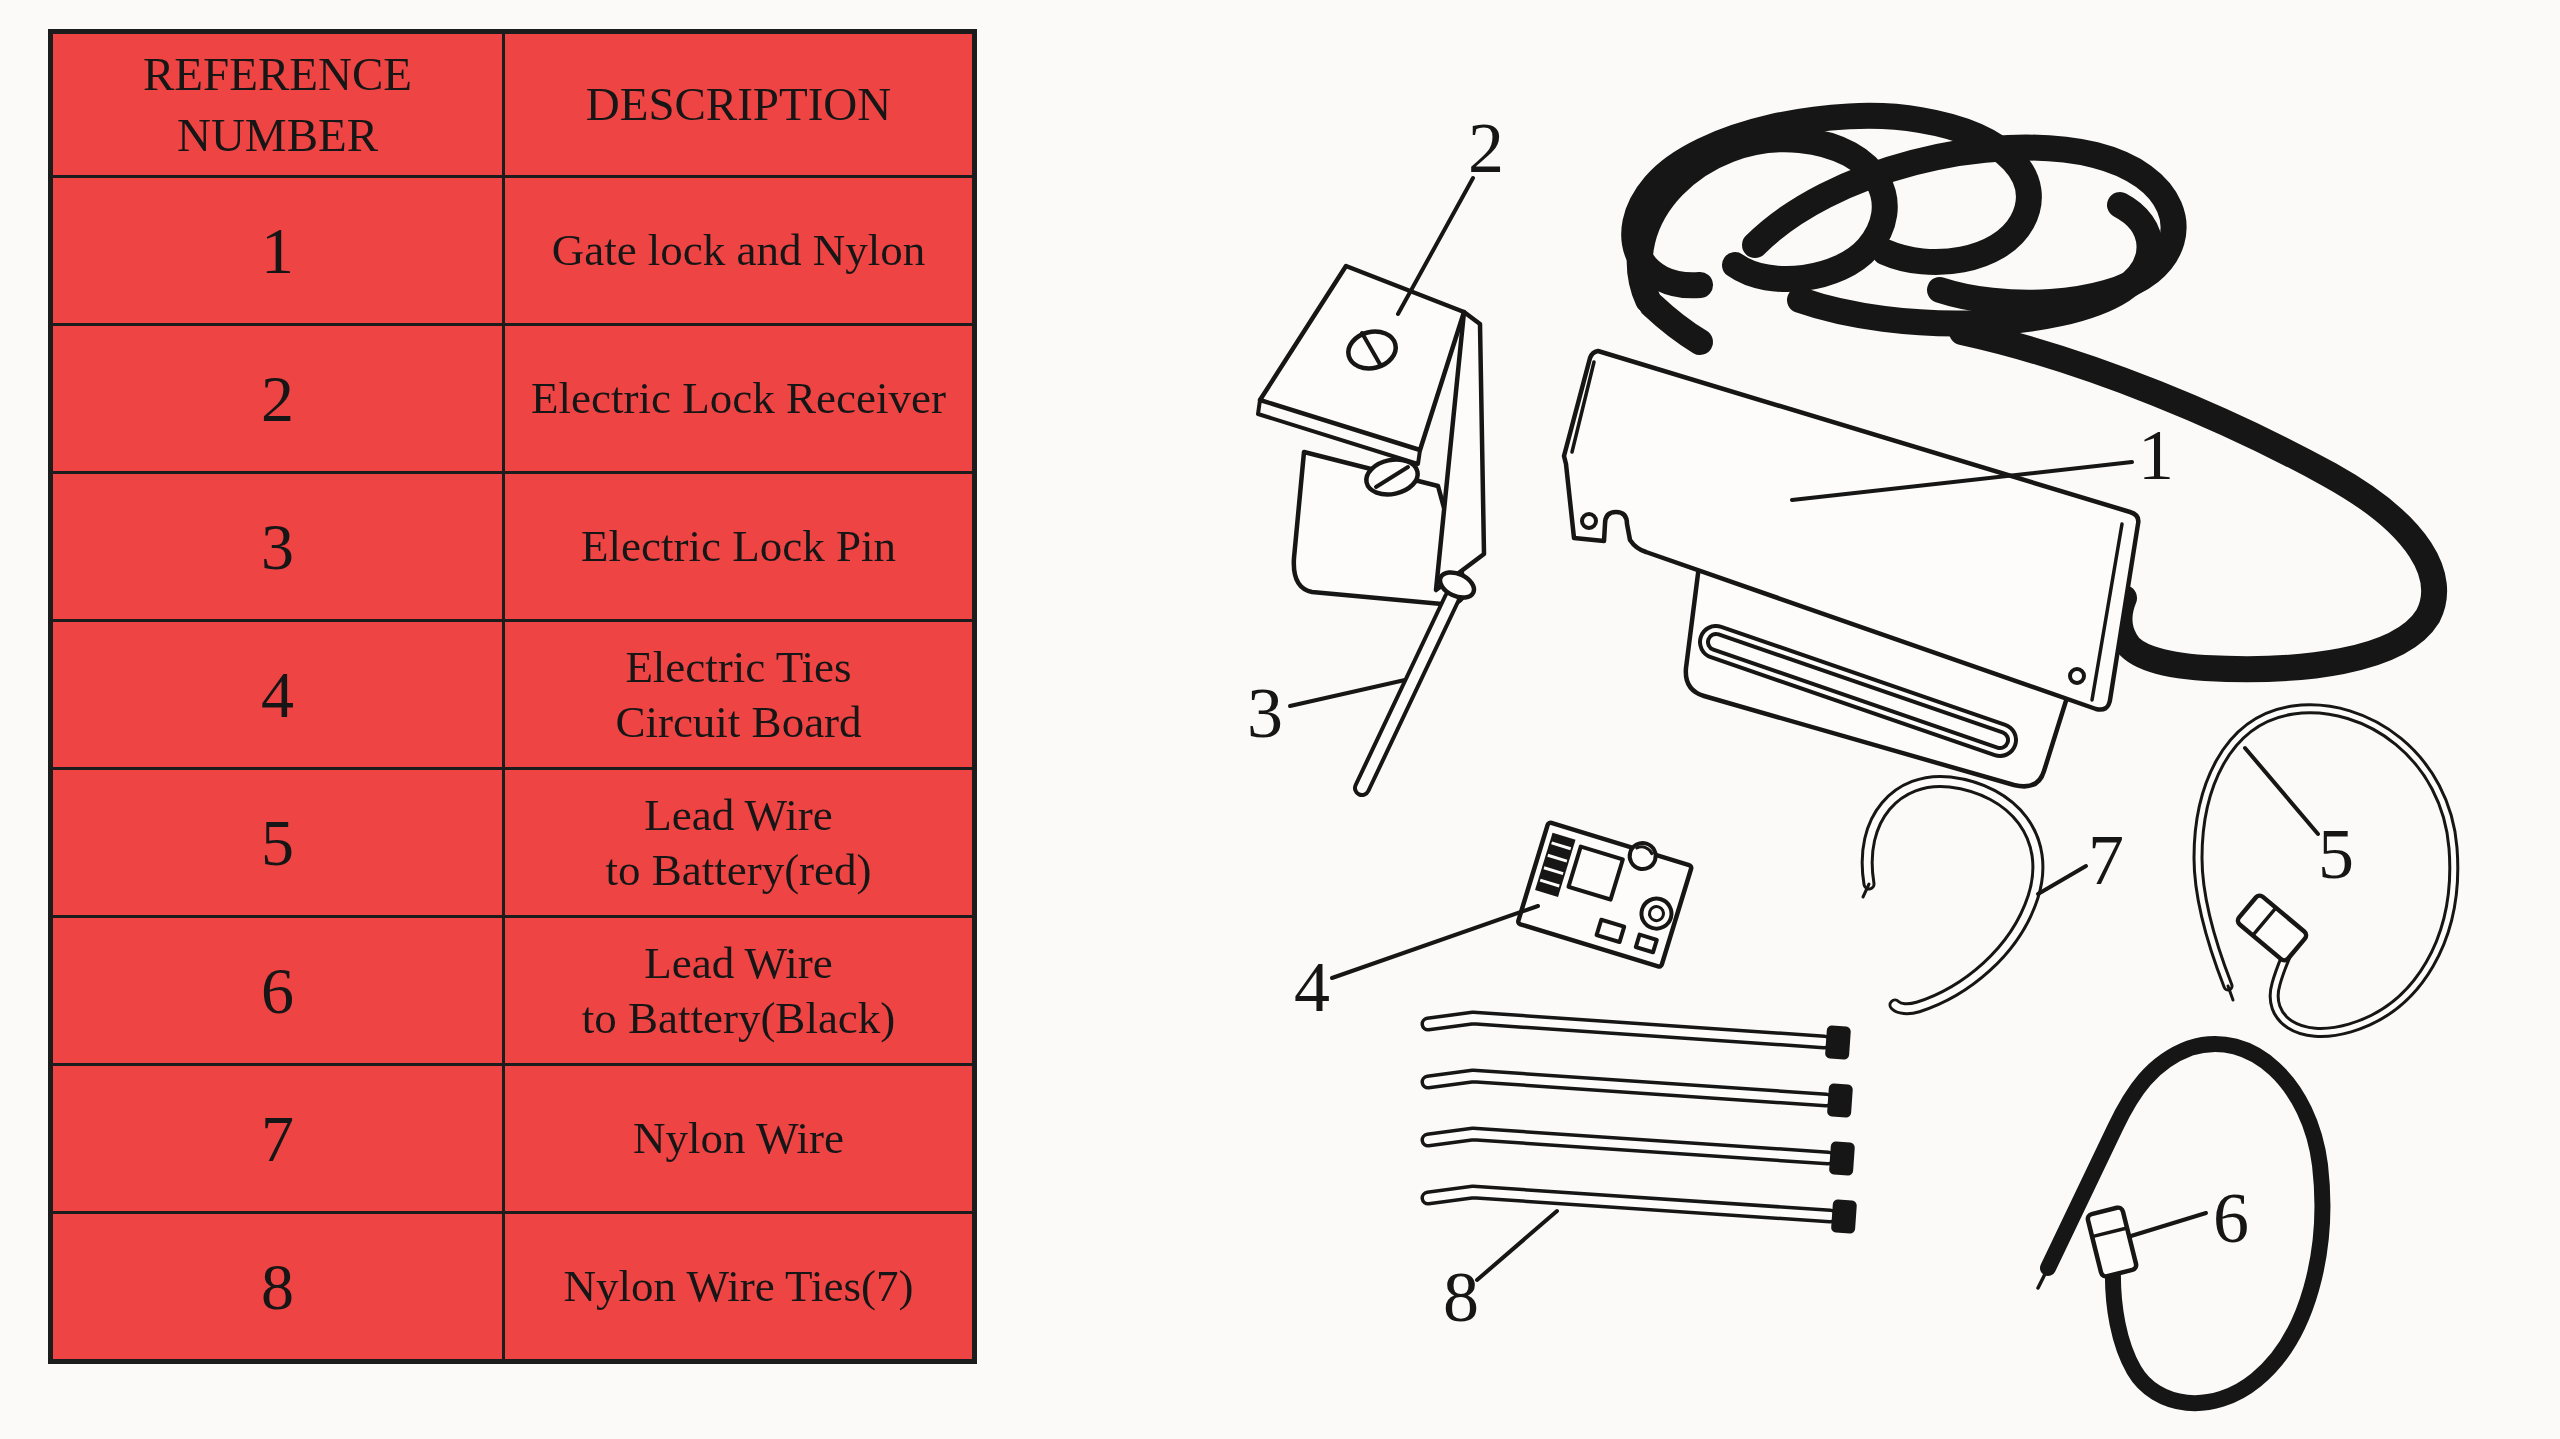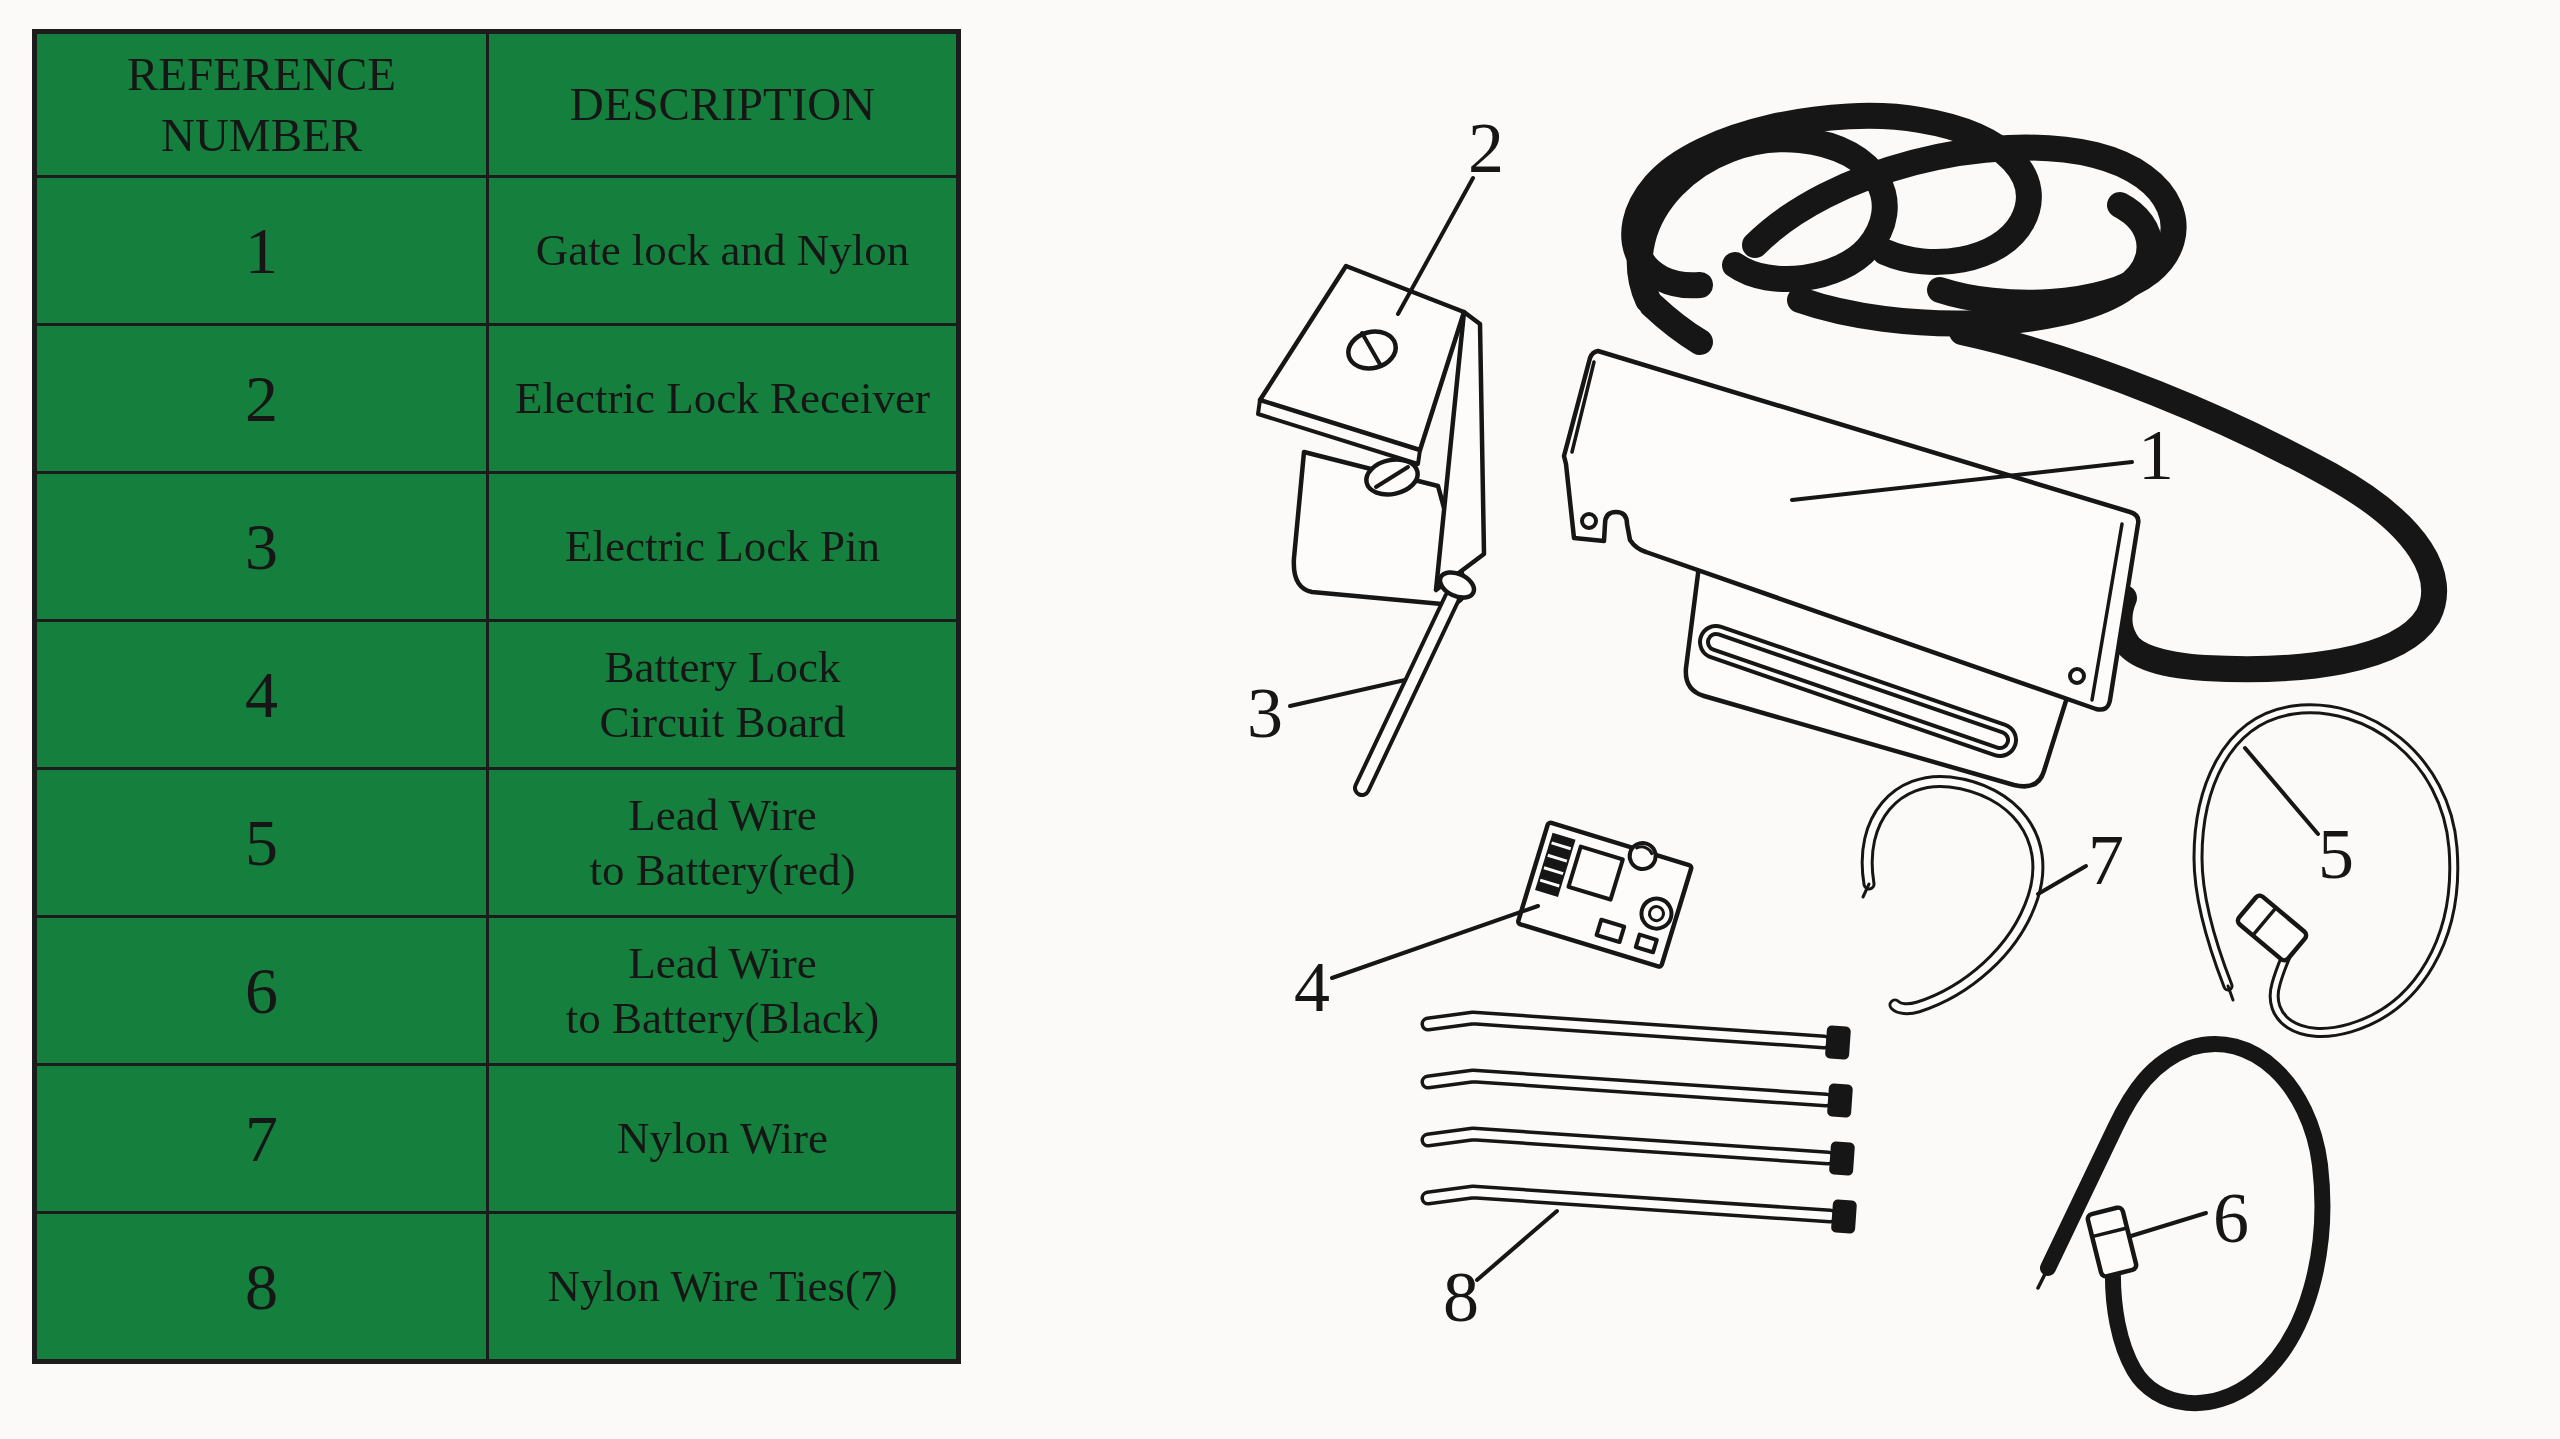--- a/index.html
+++ b/index.html
@@ -3,23 +3,23 @@
 <meta charset="utf-8">
 <style>
   html,body{margin:0;padding:0;background:#e8e6e2;}
   #page{
     position:relative;width:2560px;height:1439px;
     background:#fbfaf8;overflow:hidden;
     font-family:"Liberation Serif", serif;color:#161616;
   }
   
   #parts-table{
-    position:absolute;left:32px;top:29px;width:924px;height:1314px;
+    position:absolute;left:48px;top:29px;width:924px;height:1314px;
     border-collapse:collapse;table-layout:fixed;
-    background:#15803d;
+    background:#ef4444;
   }
   #parts-table th,#parts-table td{
     border:3px solid #1c1c1c;
     text-align:center;vertical-align:middle;
     white-space:pre-line;
     padding:0 6px;
     font-weight:normal;
   }
   #parts-table{border:5px solid #1c1c1c;}
   #parts-table th{font-size:47px;line-height:1.28;height:141px;}
@@ -55,21 +55,21 @@
     <tr>
       <td class="ref-cell">2</td>
       <td class="desc-cell">Electric Lock Receiver</td>
     </tr>
     <tr>
       <td class="ref-cell">3</td>
       <td class="desc-cell">Electric Lock Pin</td>
     </tr>
     <tr>
       <td class="ref-cell">4</td>
-      <td class="desc-cell">Battery Lock
+      <td class="desc-cell">Electric Ties
 Circuit Board</td>
     </tr>
     <tr>
       <td class="ref-cell">5</td>
       <td class="desc-cell">Lead Wire
 to Battery(red)</td>
     </tr>
     <tr>
       <td class="ref-cell">6</td>
       <td class="desc-cell">Lead Wire

